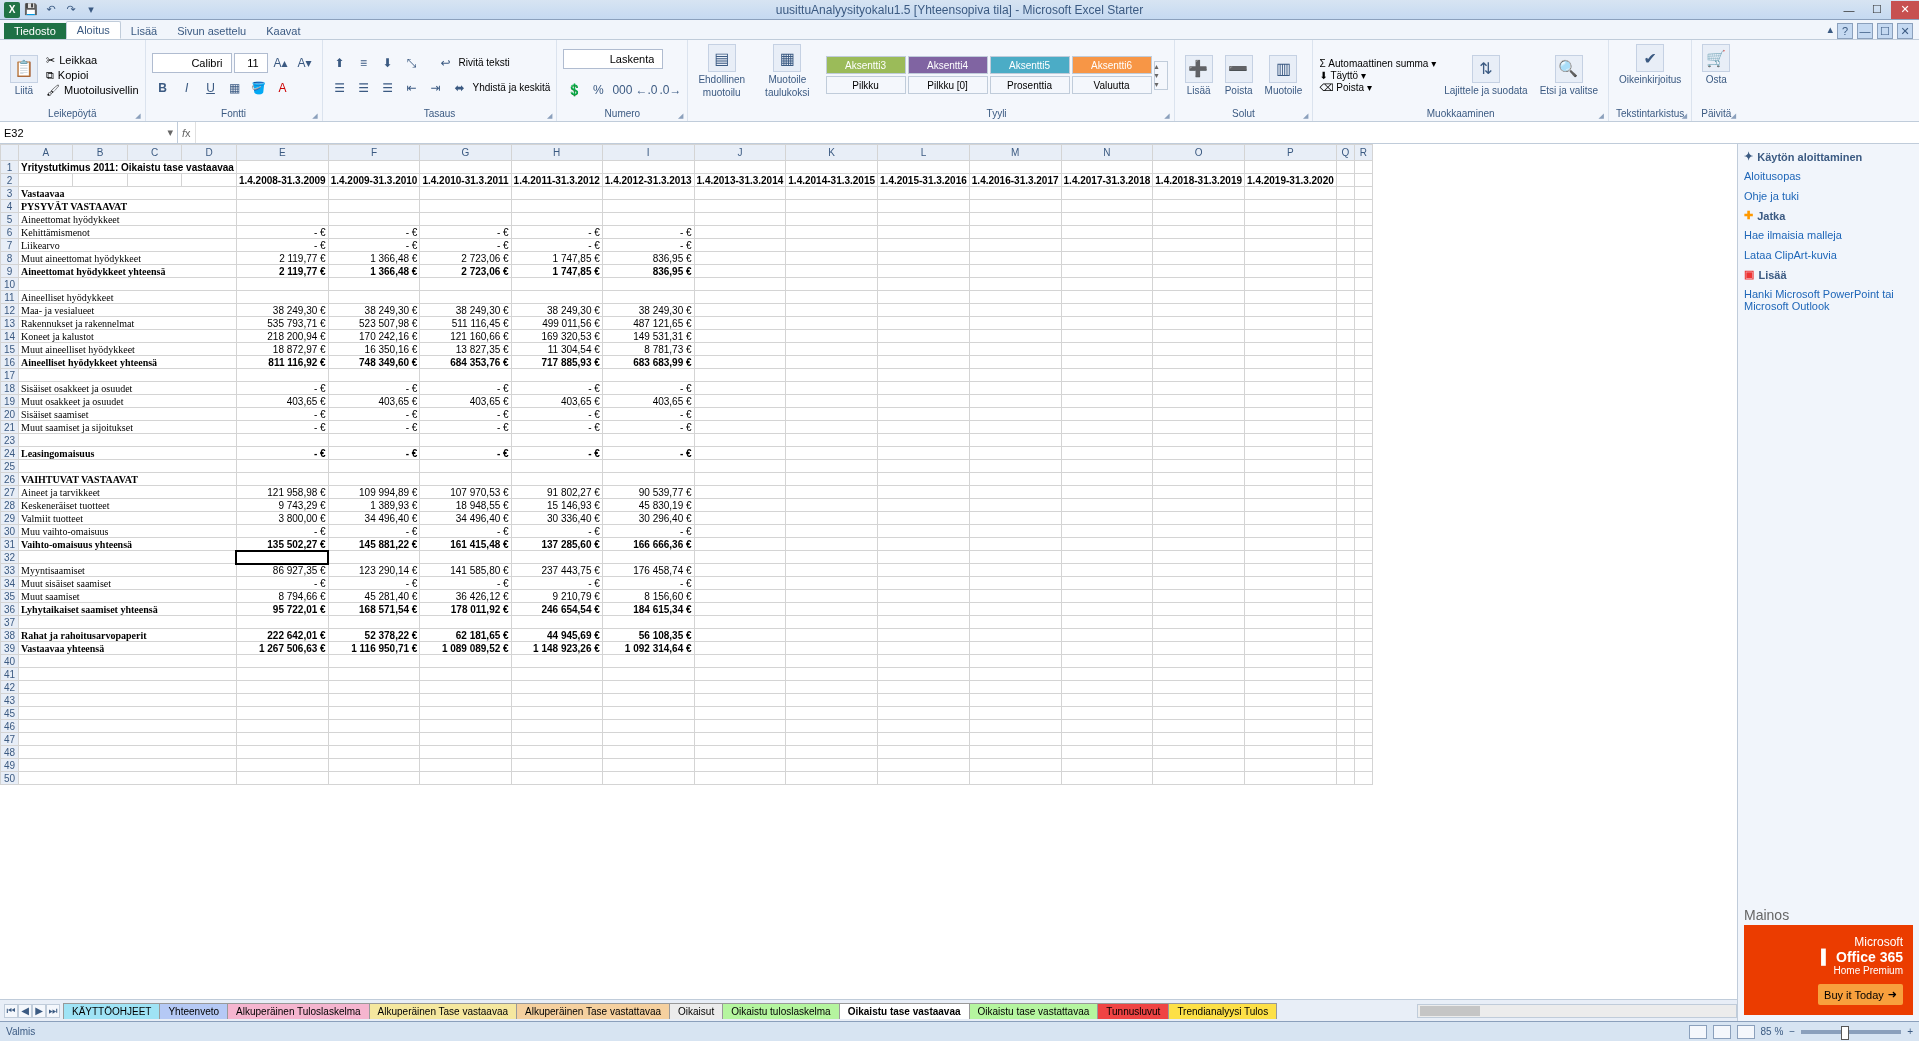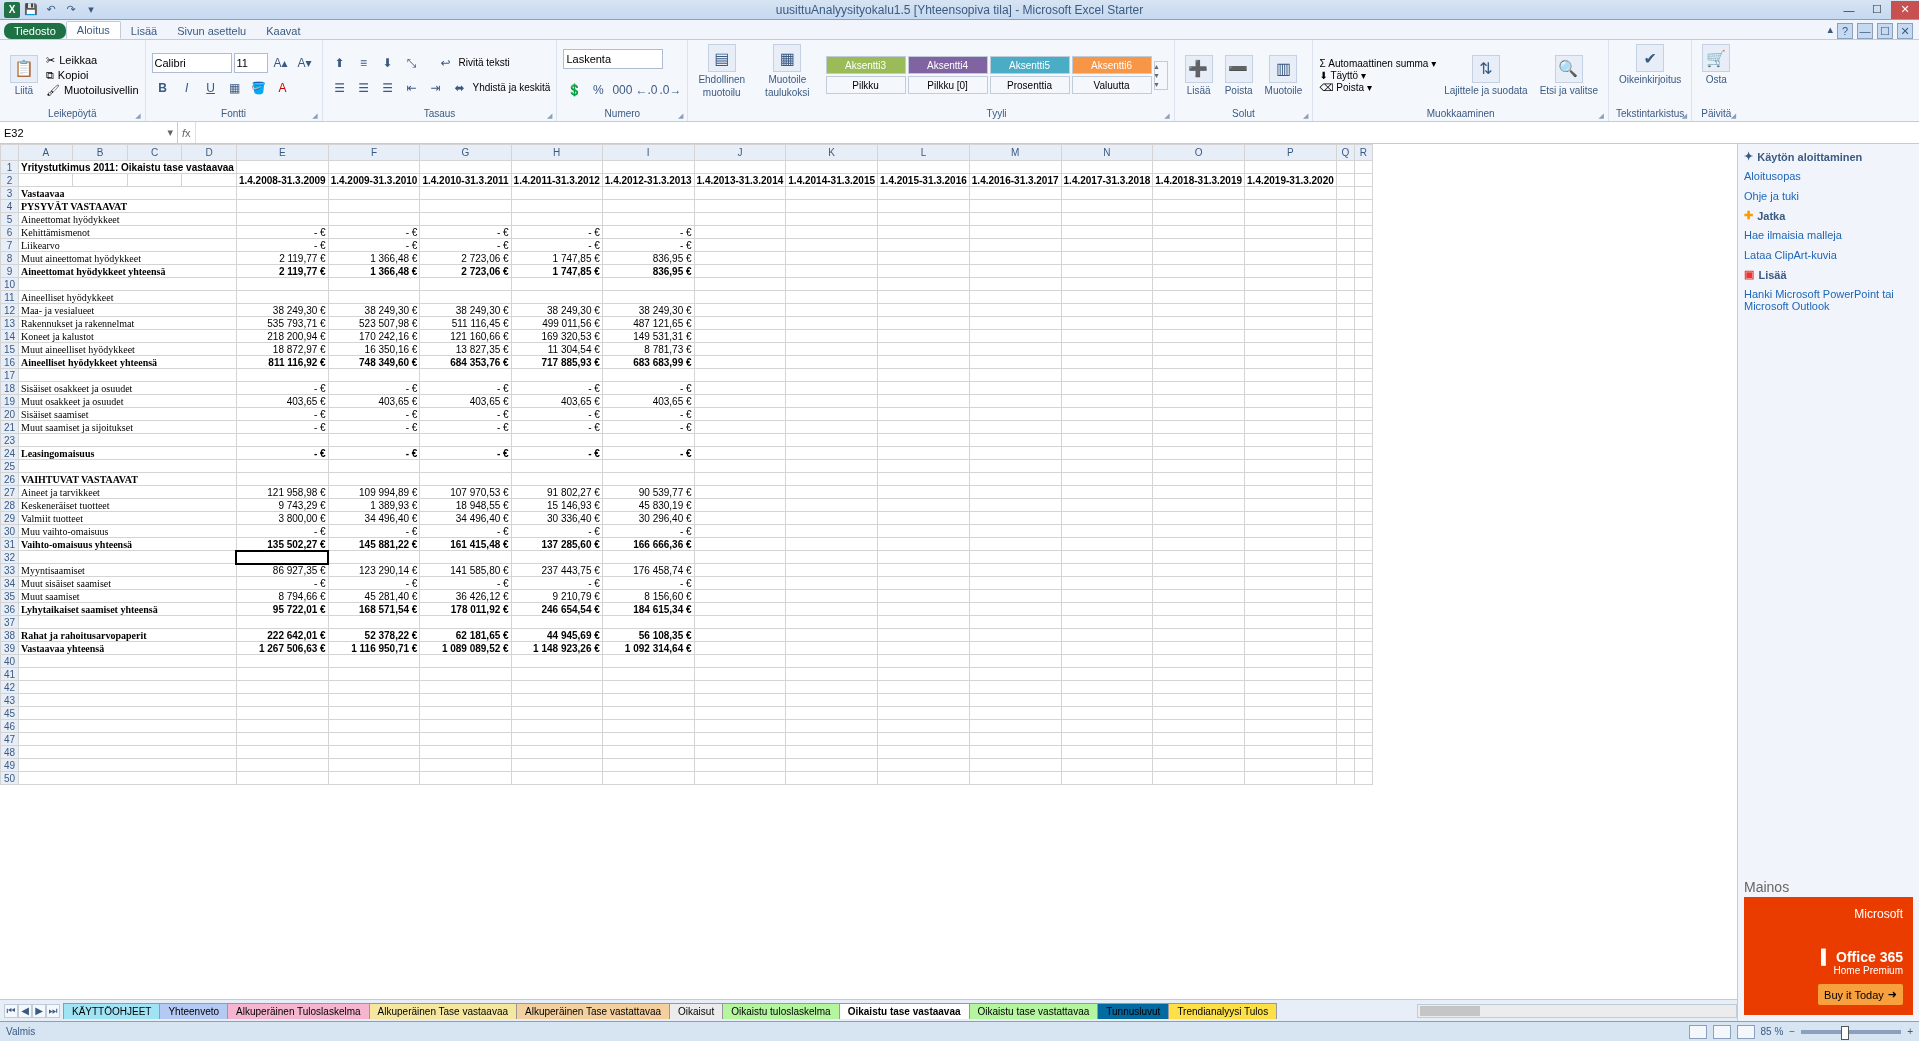--- a/index.html
+++ b/index.html
@@ -10,37 +10,37 @@
 .titlebar .qat { display: flex; align-items: center; gap: 2px; padding: 0 4px; }
 .titlebar .qat .xlicon { width: 16px; height: 16px; background:#217346; border-radius:2px; display:flex;align-items:center;justify-content:center;color:#fff;font-weight:bold;font-size:10px; }
 .titlebar .qat .btn { width: 18px; height: 16px; display:flex;align-items:center;justify-content:center;color:#3b5a82; }
 .titlebar .title { position:absolute; left:50%; transform:translateX(-50%); color:#3b5a82; font-size:12px; }
 .titlebar .winctrls { position:absolute; right:0; display:flex; }
 .titlebar .winctrls .wb { width:28px; height:18px; display:flex;align-items:center;justify-content:center; font-size:11px; color:#333; }
 .titlebar .winctrls .close { background:#c75050; color:#fff; }
 
 
 .tabsrow { height: 20px; background:#f1f5fb; display:flex; align-items:flex-end; border-bottom:1px solid #c0ccda; padding-left:4px; position:relative;}
-.tab { padding: 2px 10px; color:#3b5a82; font-size:11px; cursor:default;border-radius:7px; }
+.tab { padding: 2px 10px; color:#3b5a82; font-size:11px; cursor:default; }
 .tab.file { background:#1e7145; color:#fff; }
 .tab.active { background:#fff; border:1px solid #c0ccda; border-bottom:1px solid #fff; border-radius:2px 2px 0 0; }
 .tabsrow .help { position:absolute; right:6px; display:flex; gap:4px; color:#3b5a82; }
 .help .hb { width:16px; height:16px; display:flex;align-items:center;justify-content:center;background:#c5d9f1; border:1px solid #8ba0bc; }
 
 
 .ribbon { height: 82px; background:#f4f7fc; border-bottom:1px solid #c0ccda; display:flex; }
 .group { border-right:1px solid #dbe3ee; padding:2px 6px 0 6px; display:flex; flex-direction:column; justify-content:space-between; }
 .group .controls { display:flex; gap:4px; flex:1; }
 .group .glabel { text-align:center; font-size:10px; color:#3b5a82; padding-bottom:2px; position:relative;}
 .group .glabel::after { content:"◢"; position:absolute; right:-2px; bottom:1px; font-size:7px; color:#8ba0bc;}
 .bigbtn { display:flex; flex-direction:column; align-items:center; justify-content:center; padding:2px 4px; color:#3b5a82; font-size:10px; gap:2px; }
 .bigbtn .ico { width:28px; height:28px; background:#e8eef7; border:1px solid #c5d1e3; display:flex;align-items:center;justify-content:center;font-size:16px;}
 .smbtn { width:22px; height:22px; border:1px solid transparent; display:flex;align-items:center;justify-content:center;font-size:12px;color:#3b5a82;}
 .fontgroup .row { display:flex; gap:2px; align-items:center; }
-.sel { height:20px; border:1px solid #b0bcd0; background:#fff; font-size:11px; padding:0 2px; }
+.sel { height:20px; border:1px solid #b0bcd0; background:#fff; font-size:11px; padding:0 8px;text-align:right; }
 .fontname { width:80px; }
 .fontsize { width:34px; }
 .numfmt { width:100px; }
 .styles-row { display:flex; gap:2px; }
 .stylecell { width:80px; height:18px; border:1px solid #c0ccda; display:flex;align-items:center;justify-content:center;font-size:10px; }
 .accent { color:#fff; }
 .accent3{background:#9bbb59;} .accent4{background:#8064a2;} .accent5{background:#4bacc6;} .accent6{background:#f79646;}
 .stylemore { display:flex;flex-direction:column;justify-content:space-around;border:1px solid #c0ccda;width:14px;font-size:8px;color:#666; }
 
 
@@ -52,21 +52,21 @@
 
 
 .main { display:flex; height: calc(1041px - 20px - 20px - 82px - 22px - 20px); }
 .sheetarea { flex:1; display:flex; flex-direction:column; overflow:hidden; }
 .taskpane { width:182px; border-left:1px solid #c0ccda; background:#f1f5fb; padding:6px; display:flex;flex-direction:column;gap:6px; }
 .taskpane h4 { font-size:11px; color:#3b5a82; display:flex;align-items:center;gap:4px; font-weight:bold;}
 .taskpane a { color:#1e66b8; text-decoration:none; font-size:11px; display:block; padding:1px 0;}
 .taskpane .adbox { margin-top:auto; }
 .taskpane .adlabel { font-size:14px; color:#666; margin-bottom:2px;}
 .taskpane .ad { background:#eb3c00; color:#fff; padding:10px; text-align:right; font-size:12px; }
-.taskpane .ad .brand { font-size:14px; font-weight:bold;margin-top:28px; }
+.taskpane .ad .brand { font-size:14px; font-weight:bold; }
 .taskpane .ad .cta { background:#f8a03d; color:#000; padding:4px 6px; display:inline-flex; align-items:center; gap:4px; border-radius:2px; margin-top:8px; font-size:11px;}
 
 
 .gridwrap { flex:1; overflow:auto; position:relative; background:#fff;}
 table.grid { border-collapse:collapse; table-layout:fixed; }
 table.grid th, table.grid td { border:1px solid #d4d4d4; height:13px; padding:0 2px; font-size:10px; white-space:nowrap; overflow:hidden; }
 table.grid th { background:#e8eef7; color:#3b5a82; font-weight:normal; text-align:center; position:sticky; }
 table.grid thead th { top:0; z-index:2; height:16px;}
 table.grid tbody th { left:0; z-index:1; width:18px; text-align:center;}
 .colA{width:18px;} .rlab{width:190px;font-family:Liberation Serif, serif;} .d{width:86px;text-align:right;}
@@ -78,21 +78,21 @@
 th.activecol, th.activerow { background:#f8e2a0; }
 
 
 .sheettabs { height:22px; background:#e8eef7; display:flex; align-items:center; border-top:1px solid #c0ccda; font-size:10px; overflow:hidden;}
 .sheettabs .nav { display:flex; gap:0; padding:0 4px; }
 .sheettabs .nav span { width:14px; height:14px; display:flex;align-items:center;justify-content:center;color:#3b5a82;border:1px solid #c0ccda;background:#f4f7fc;}
 .stab { padding:2px 8px; border:1px solid #999; border-bottom:none; background:#ececec; margin-left:-1px; }
 .stab.active { background:#fff; font-weight:bold; }
 .stab.c-cyan{background:#9fe3f5;} .stab.c-pink{background:#f5b5cf;} .stab.c-orange{background:#f5d09f;}
 .stab.c-yellow{background:#f5e79f;} .stab.c-blue{background:#b5c9f5;} .stab.c-green{background:#b5f59f;}
-.stab.c-purple{background:#0369a1;} .stab.c-red{background:#fde047;}
+.stab.c-purple{background:#ef4444;} .stab.c-red{background:#fde047;}
 .sheettabs .hscroll { margin-left:auto; width:320px; height:14px; background:#ececec; border:1px solid #c0ccda; position:relative;}
 .sheettabs .hscroll::before{content:"";position:absolute;left:2px;top:1px;width:60px;height:10px;background:#c5c5c5;}
 
 .status { height:20px; background:#d7e4f2; border-top:1px solid #8ba0bc; display:flex;align-items:center;padding:0 6px; font-size:10px; color:#3b5a82;}
 .status .right { margin-left:auto; display:flex; align-items:center; gap:6px;}
 .status .viewbtn { width:18px; height:14px; border:1px solid #8ba0bc; background:#f4f7fc;}
 .status .zoomslider { width:100px; height:4px; background:#8ba0bc; position:relative;}
 .status .zoomslider::before{content:"";position:absolute;left:40%;top:-4px;width:6px;height:12px;background:#fff;border:1px solid #555;}
 
 .corner { display:flex; }

